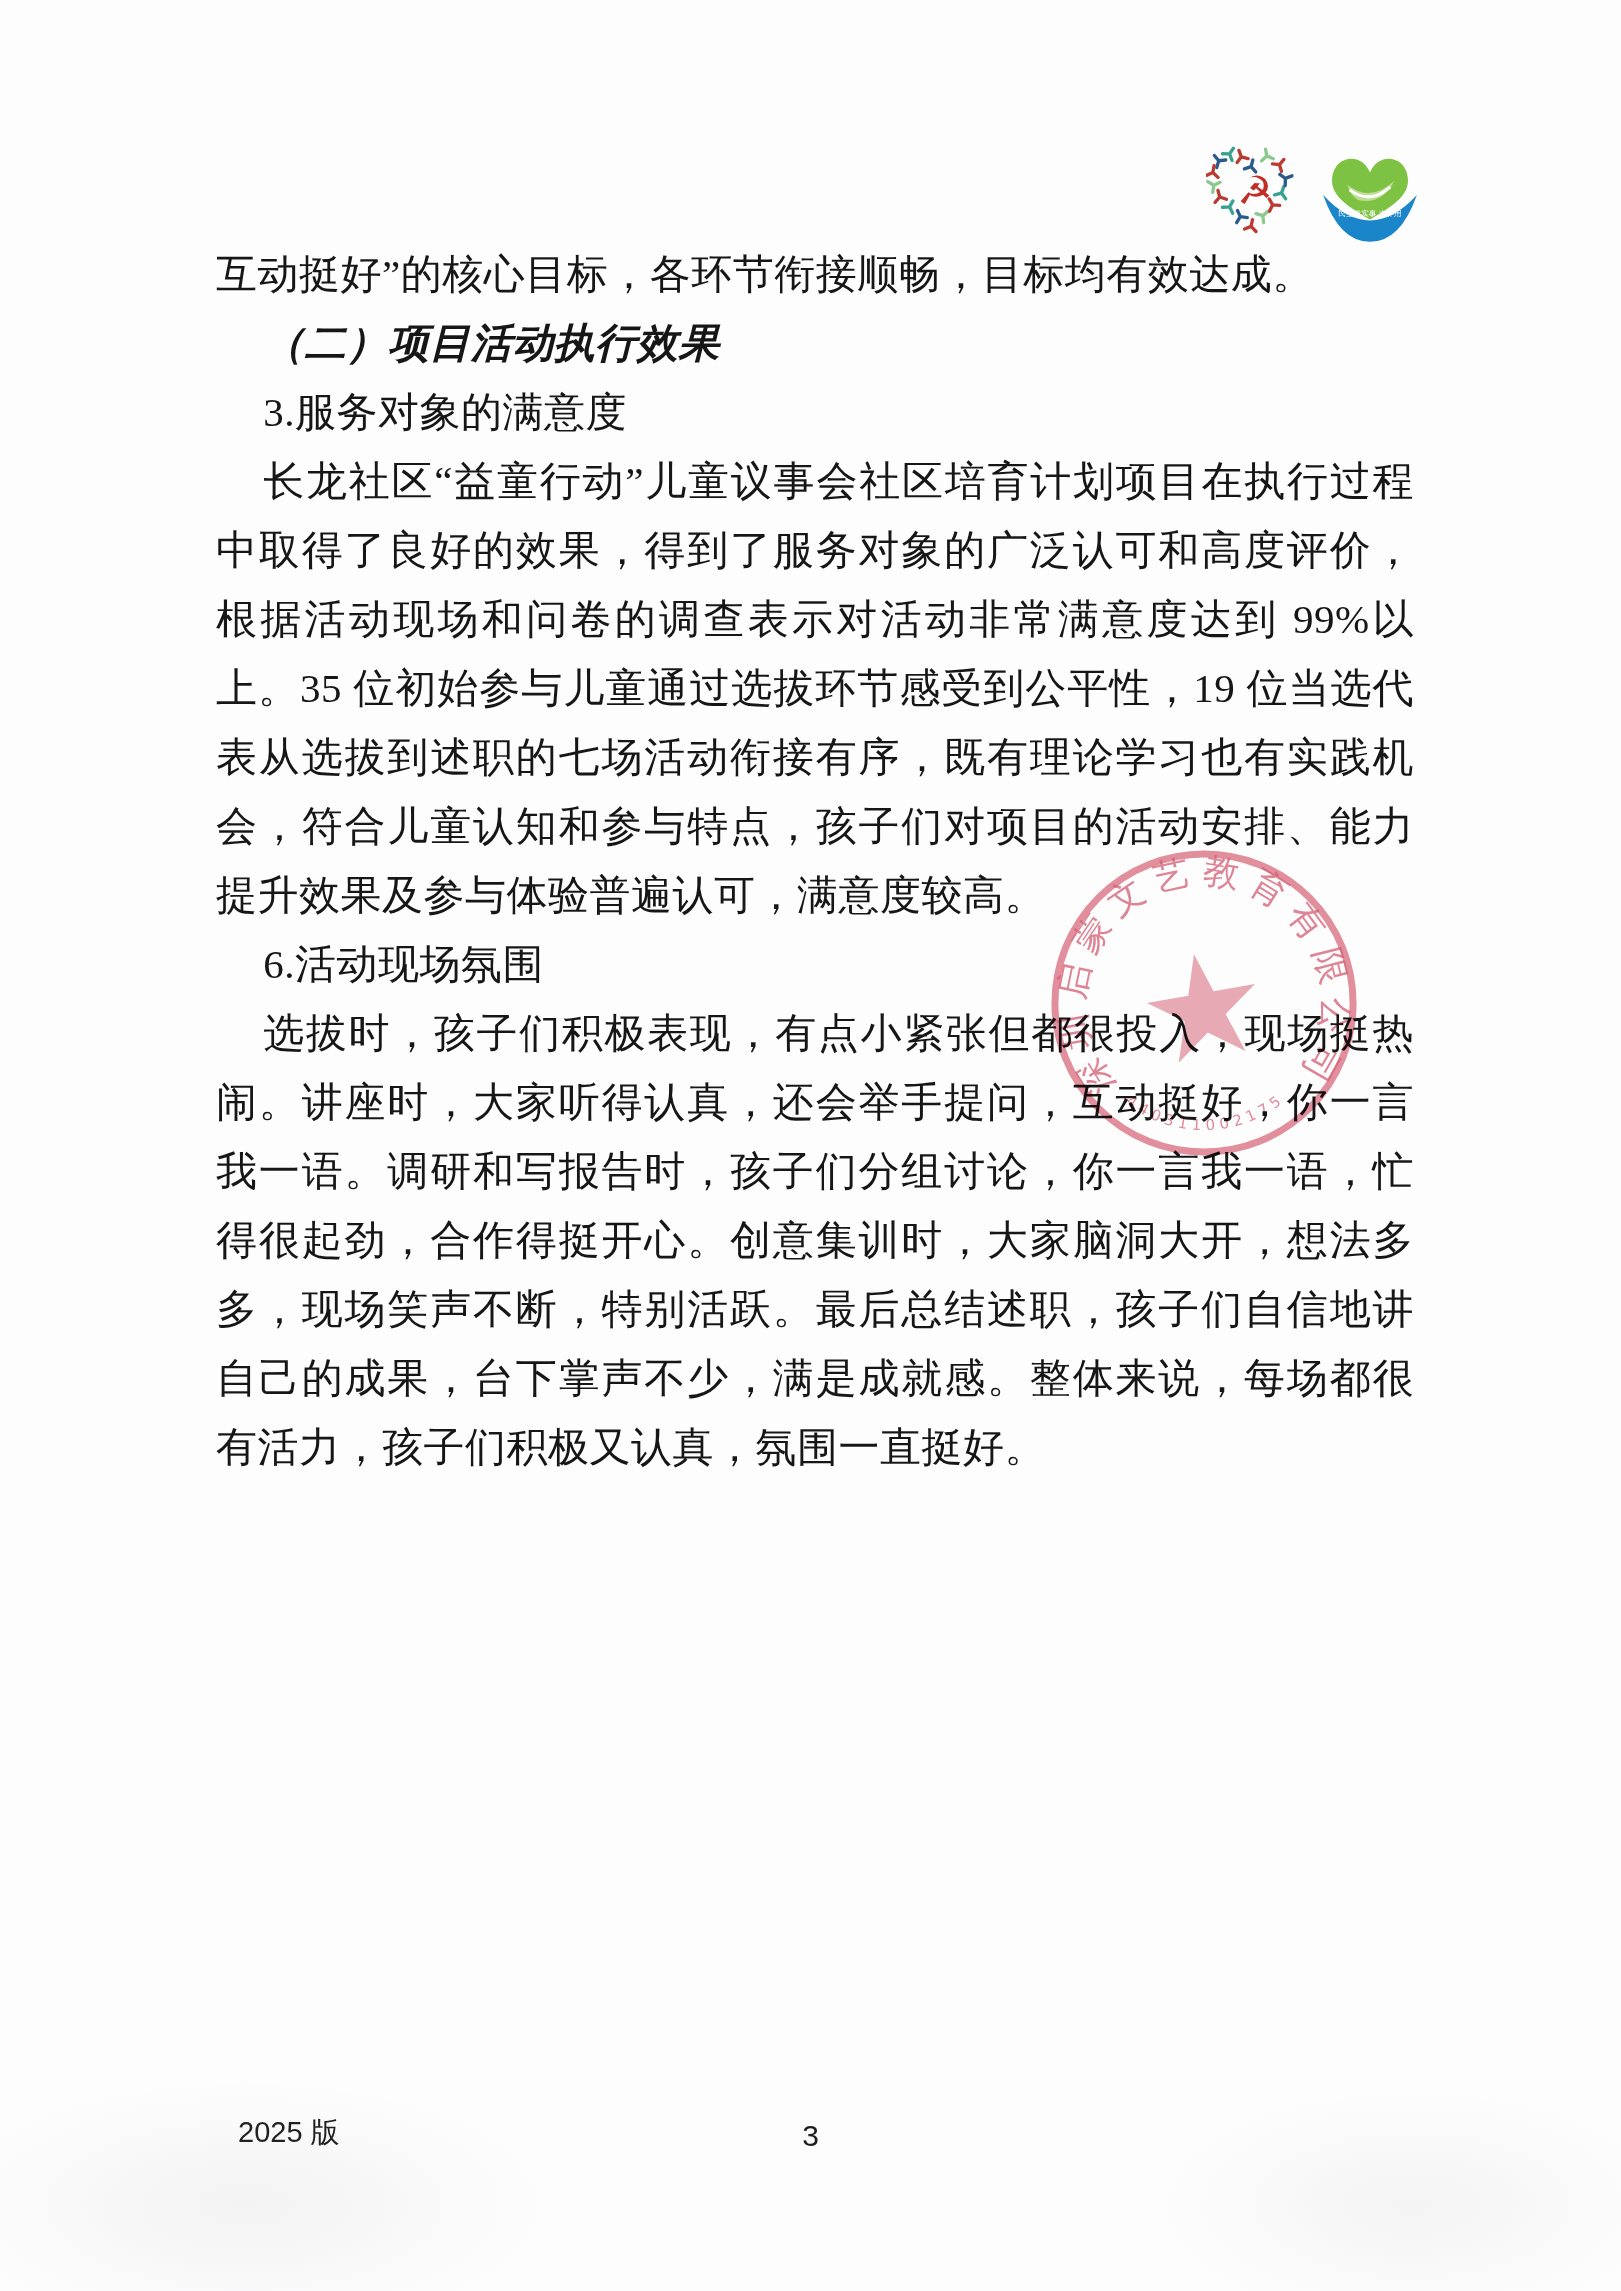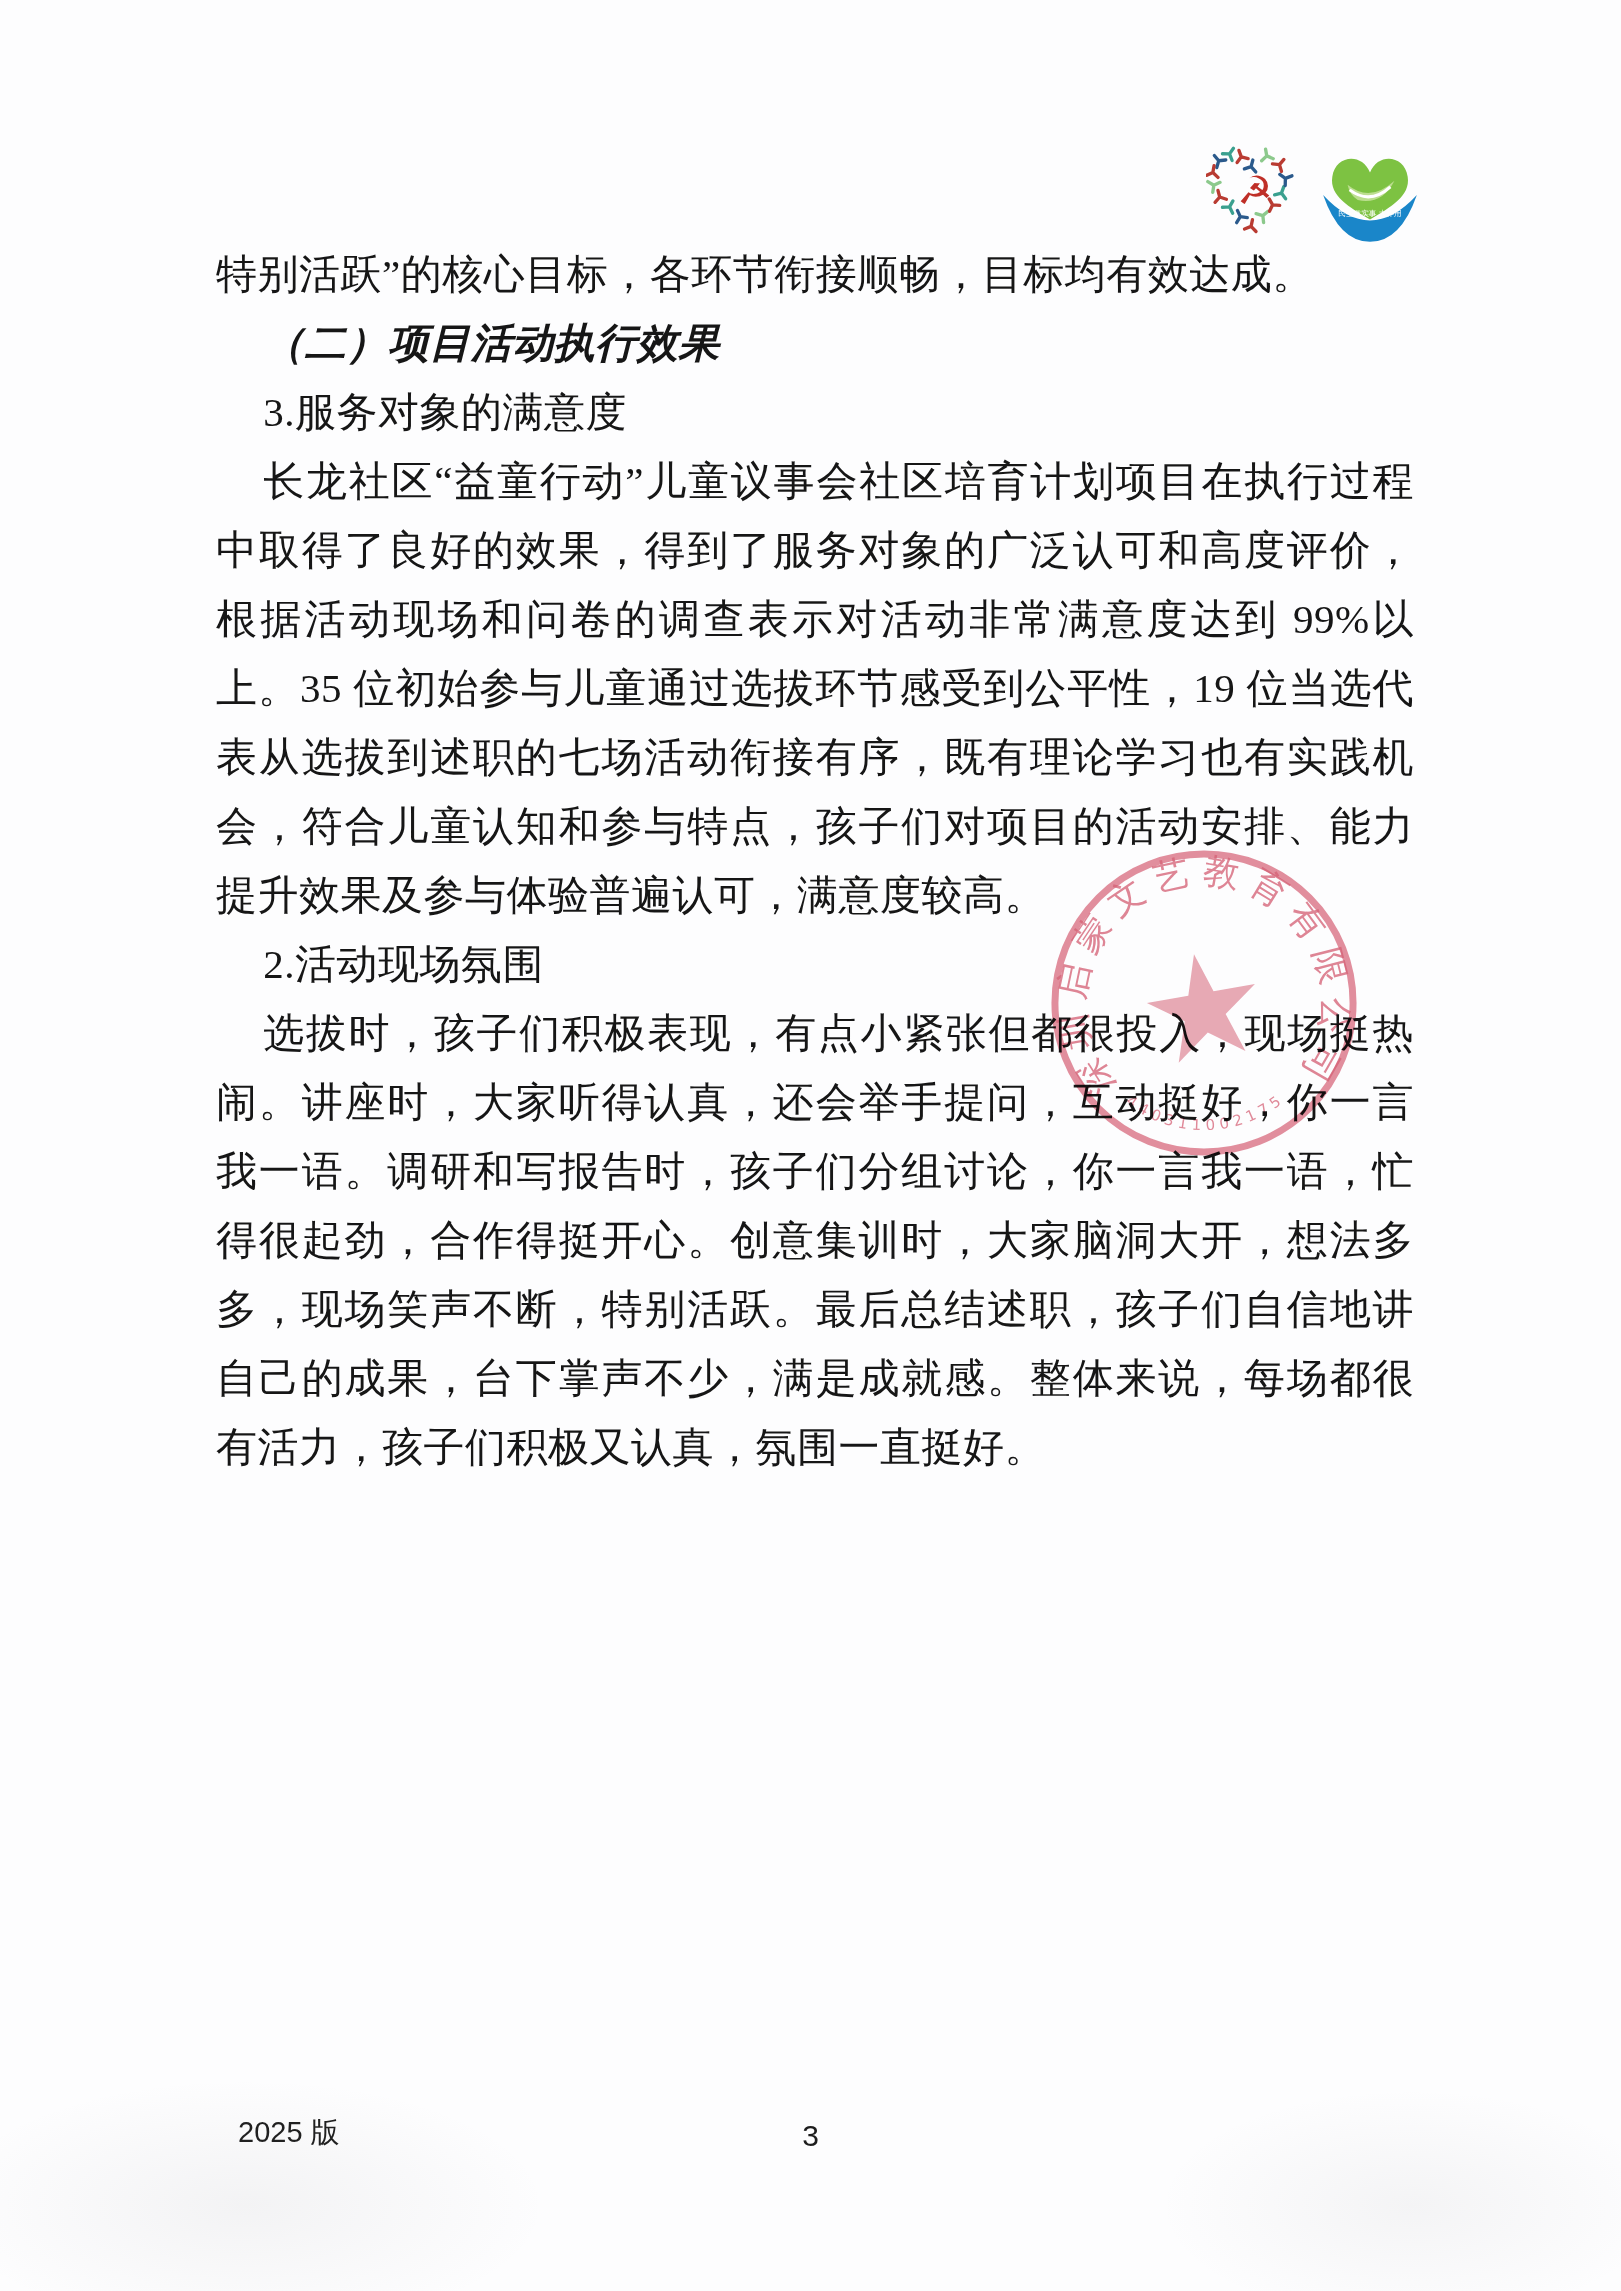--- a/index.html
+++ b/index.html
@@ -88,25 +88,25 @@
     <svg class="logo-care" width="102" height="110" viewBox="0 0 100 108">
       <path d="M50,30 C42,10 16,13 13,34 C10,53 30,64 50,76 C70,64 90,53 87,34 C84,13 58,10 50,30 Z" fill="#7dc242"></path>
       <path d="M28,42 Q50,60 74,38 Q62,62 38,57 Q30,52 28,42 Z" fill="#bcde8f"></path>
       <path d="M30,47 Q50,62 70,44" stroke="#ffffff" stroke-width="3" fill="none"></path>
       <path d="M4,52 Q50,102 96,52 Q80,98 50,98 Q20,98 4,52 Z" fill="#1a86c9"></path>
       <text x="50" y="73" font-size="7.5" text-anchor="middle" fill="#ffffff" font-family="'DejaVu Sans',sans-serif">民生微实事 大作用</text>
     </svg>
   </div>
 
   <div class="content">
-    <p>特别活跃”的核心目标，各环节衔接顺畅，目标均有效达成。</p>
+    <p>互动挺好”的核心目标，各环节衔接顺畅，目标均有效达成。</p>
     <h3 class="indent section-heading">（二）项目活动执行效果</h3>
     <h4 class="indent sub-heading">3.服务对象的满意度</h4>
     <p class="indent">长龙社区“益童行动”儿童议事会社区培育计划项目在执行过程中取得了良好的效果，得到了服务对象的广泛认可和高度评价，根据活动现场和问卷的调查表示对活动非常满意度达到 99%以上。35 位初始参与儿童通过选拔环节感受到公平性，19 位当选代表从选拔到述职的七场活动衔接有序，既有理论学习也有实践机会，符合儿童认知和参与特点，孩子们对项目的活动安排、能力提升效果及参与体验普遍认可，满意度较高。</p>
-    <h4 class="indent sub-heading">2.活动现场氛围</h4>
+    <h4 class="indent sub-heading">6.活动现场氛围</h4>
     <p class="indent">选拔时，孩子们积极表现，有点小紧张但都很投入，现场挺热闹。讲座时，大家听得认真，还会举手提问，互动挺好，你一言我一语。调研和写报告时，孩子们分组讨论，你一言我一语，忙得很起劲，合作得挺开心。创意集训时，大家脑洞大开，想法多多，现场笑声不断，特别活跃。最后总结述职，孩子们自信地讲自己的成果，台下掌声不少，满是成就感。整体来说，每场都很有活力，孩子们积极又认真，氛围一直挺好。</p>
   </div>
 
   <svg class="stamp" viewBox="0 0 320 320">
     <defs>
       <path id="sealTopArc" d="M75.15,244.85 A120,120 0 1,1 244.85,244.85" fill="none"></path>
       <path id="sealBottomArc" d="M77.7,258 A128,128 0 0,0 242.3,258" fill="none"></path>
     </defs>
     <circle cx="160" cy="160" r="150" fill="none" stroke="#d4566c" stroke-width="7" stroke-opacity="0.72"></circle>
     <path d="M160,110 L172.9,150.2 L215.2,150.1 L180.9,174.8 L194.1,214.9 L160,190 L125.9,214.9 L139.1,174.8 L104.8,150.1 L147.1,150.2 Z" transform="rotate(-10 160 168)" fill="#d4566c" fill-opacity="0.55"></path>

